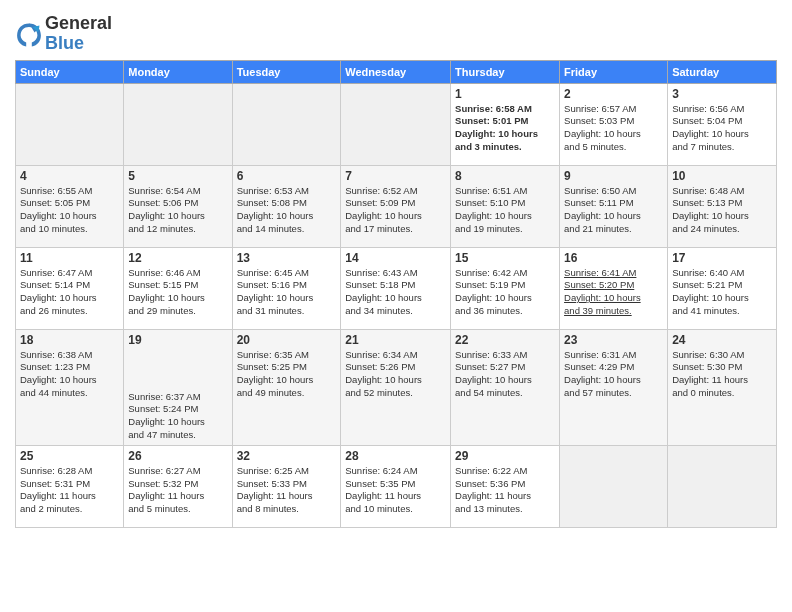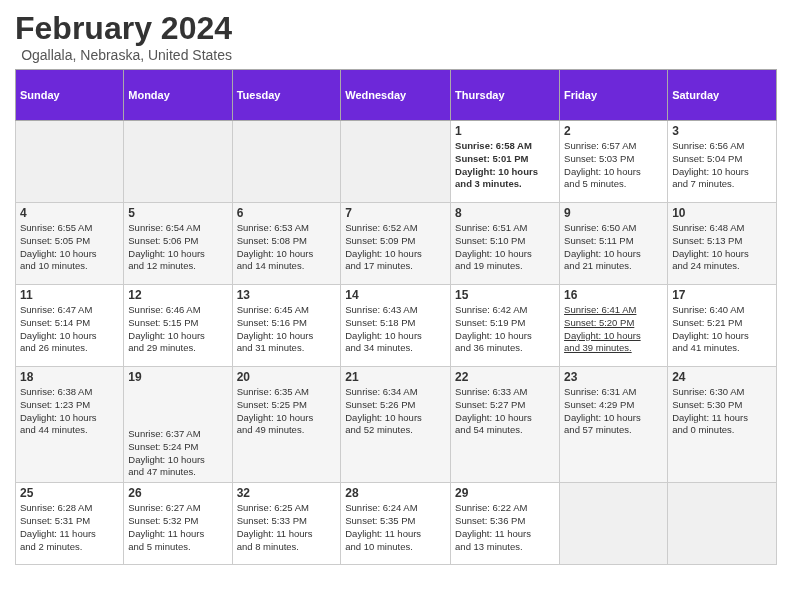--- a/index.html
+++ b/index.html
@@ -48,23 +48,23 @@
     .subtitle {
       font-size: 14px;
       color: #555;
     }
     table {
       width: 100%;
       border-collapse: collapse;
       font-size: 10px;
     }
     thead tr th {
-      background-color: #6d28d9;
+      background-color: #3b82f6;
       color: white;
-      padding: 19px 4px;
+      padding: 5px 4px;
       text-align: left;
       font-size: 11px;
       font-weight: bold;
       border: 1px solid #aaa;
     }
     tbody tr td {
       border: 1px solid #ccc;
       vertical-align: top;
       padding: 3px 4px;
       height: 82px;
@@ -90,23 +90,34 @@
     }
     .empty-cell {
       background-color: #f0f0f0 !important;
     }
   </style>
 </head>
 <body>
 
 <div class="container">
   <div class="header-row">
-    <div class="title-section">
-      <div class="main-title">February 2024</div>
-      <div class="subtitle">Ogallala, Nebraska, United States</div>
+    <div class="logo">
+      <svg class="logo-icon" viewBox="0 0 40 40">
+        <path d="M20 5 C10 5, 3 12, 3 22 C3 30, 8 36, 16 38 L16 32 C11 30, 8 26, 8 22 C8 15, 13 10, 20 10 C27 10, 32 15, 32 22 C32 26, 29 30, 24 32 L24 38 C32 36, 37 30, 37 22 C37 12, 30 5, 20 5Z" fill="#3a7fc1"></path>
+        <path d="M20 5 L28 18 L35 10 Z" fill="#3a7fc1"></path>
+        <path d="M25 10 L35 8 L33 18 Z" fill="#2c9ad4"></path>
+      </svg>
+      <div>
+        <div class="logo-text">
+          <span>General</span>
+        </div>
+        <div class="logo-text logo-blue">
+          <span>Blue</span>
+        </div>
+      </div>
     </div>
   </div>
 
   <table>
     <thead>
       <tr>
         <th>Sunday</th>
         <th>Monday</th>
         <th>Tuesday</th>
         <th>Wednesday</th>

